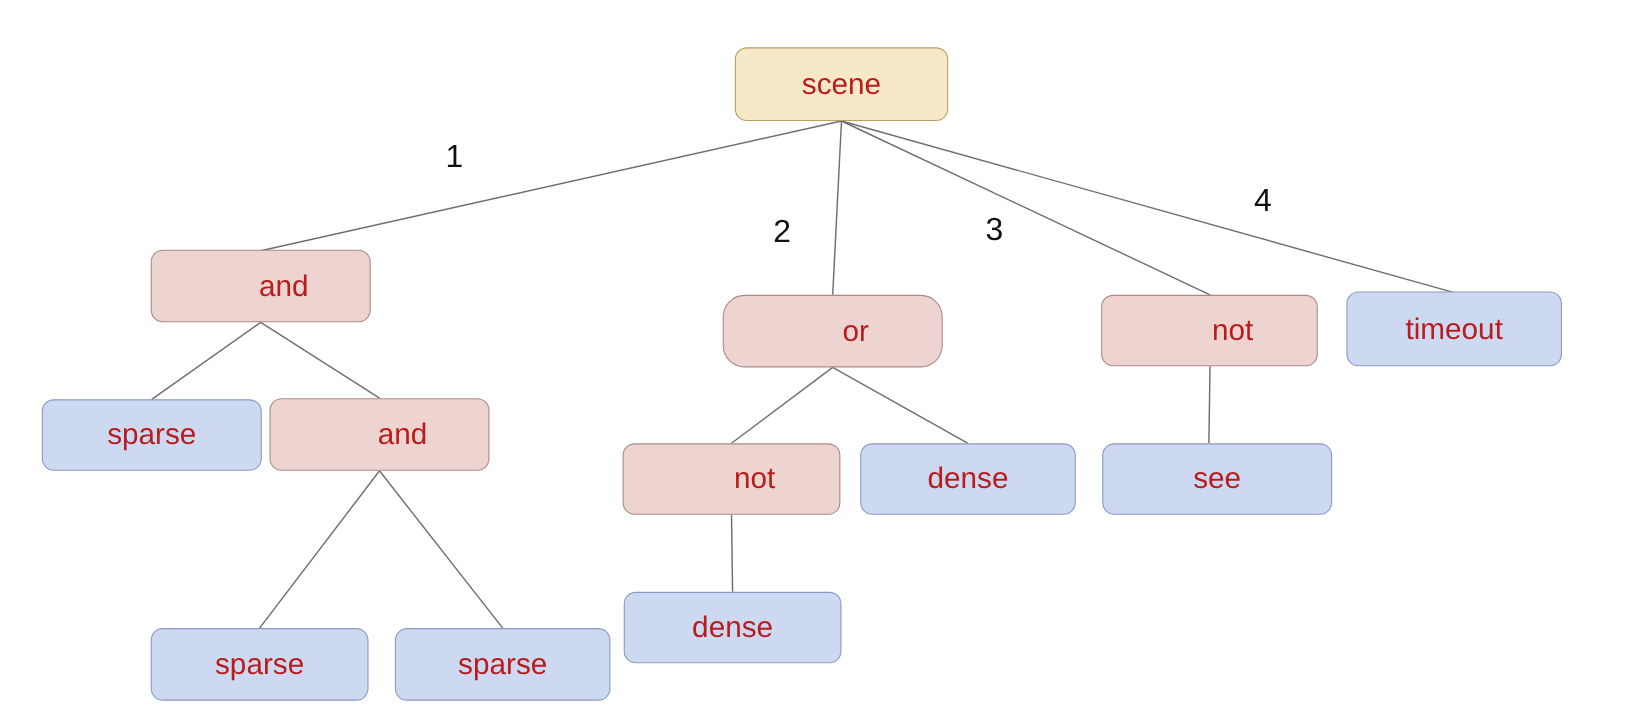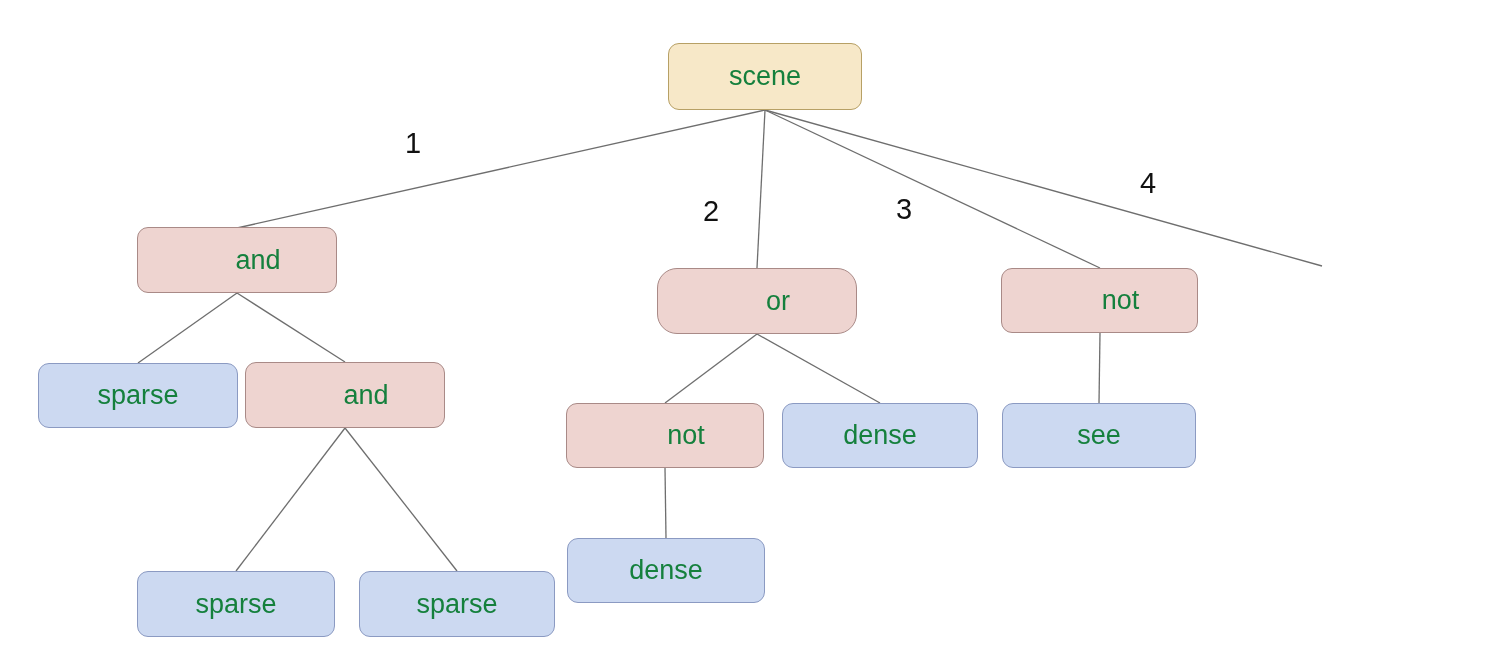--- a/index.html
+++ b/index.html
@@ -28,21 +28,21 @@
     stroke-width: 1.3;
   }
   .node {
     position: absolute;
     z-index: 2;
     display: flex;
     align-items: center;
     justify-content: center;
     border-radius: 11px;
     font-size: 27px;
-    color: #15803d;
+    color: #b91c1c;
     box-sizing: border-box;
     border: 1.5px solid #8a8a8a;
   }
   .node--root {
     background: #f7e8c8;
     border-color: #b7a065;
   }
   .node--op {
     background: #eed4d0;
     border-color: #a98a87;
@@ -85,30 +85,31 @@
   <div class="edge-label" style="left:1140px; top:167px;">4</div>
 
   <div class="node node--root" style="left:668px; top:43px; width:194px; height:67px;">scene</div>
 
   <div class="node node--op" style="left:137px; top:227px; width:200px; height:66px;">and</div>
 
   <div class="node node--op" style="left:657px; top:268px; width:200px; height:66px;border-radius:20px;">or</div>
 
   <div class="node node--op" style="left:1001px; top:268px; width:197px; height:65px;">not</div>
 
+  <div class="node node--leaf" style="left:1224px; top:265px; width:196px; height:68px;">timeout</div>
 
   <div class="node node--leaf" style="left:38px; top:363px; width:200px; height:65px;">sparse</div>
 
   <div class="node node--op" style="left:245px; top:362px; width:200px; height:66px;">and</div>
 
   <div class="node node--op" style="left:566px; top:403px; width:198px; height:65px;">not</div>
 
   <div class="node node--leaf" style="left:782px; top:403px; width:196px; height:65px;">dense</div>
 
-  <div class="node node--leaf" style="left:1002px; top:403px; width:194px; height:65px;">see</div>
+  <div class="node node--leaf" style="left:1002px; top:403px; width:209px; height:65px;">see</div>
 
   <div class="node node--leaf" style="left:567px; top:538px; width:198px; height:65px;">dense</div>
 
   <div class="node node--leaf" style="left:137px; top:571px; width:198px; height:66px;">sparse</div>
 
   <div class="node node--leaf" style="left:359px; top:571px; width:196px; height:66px;">sparse</div>
 
 </div>
 
 </body></html>

